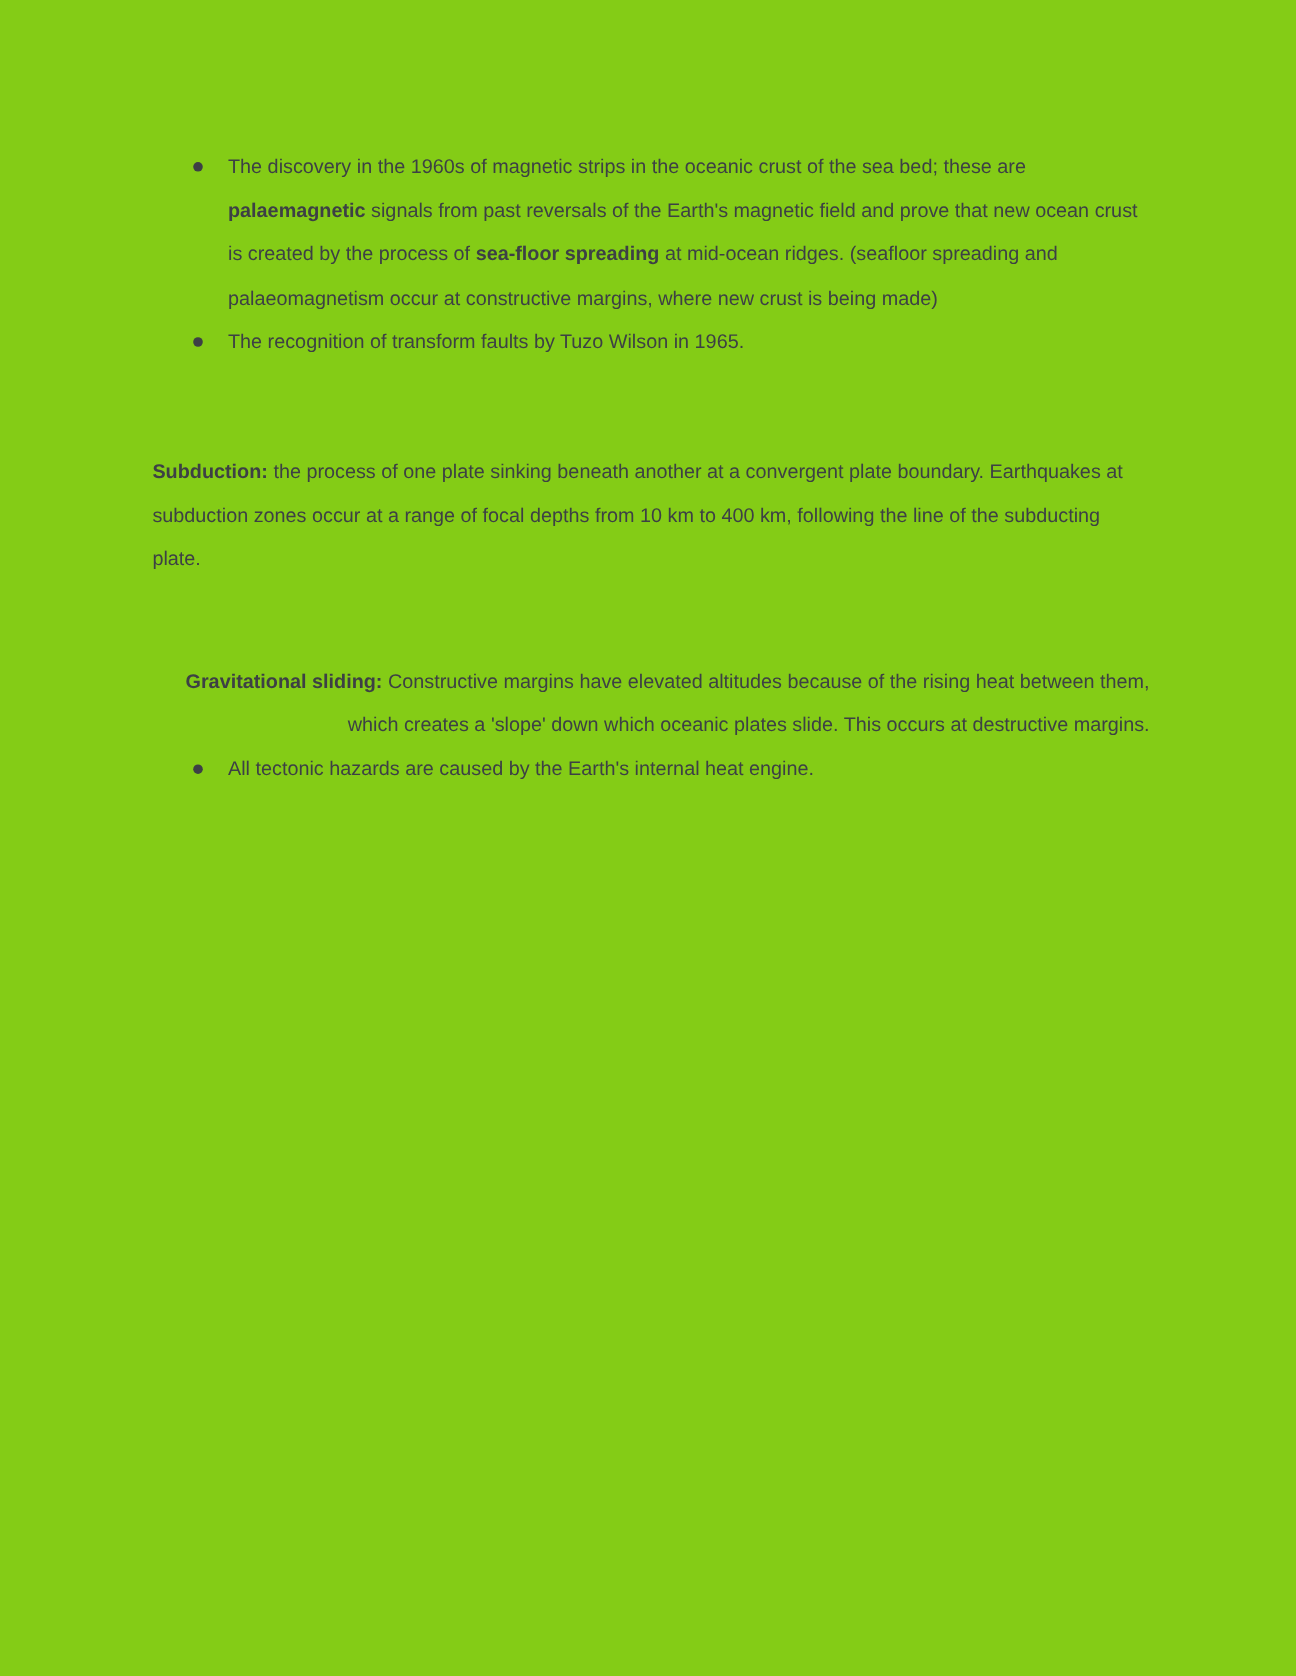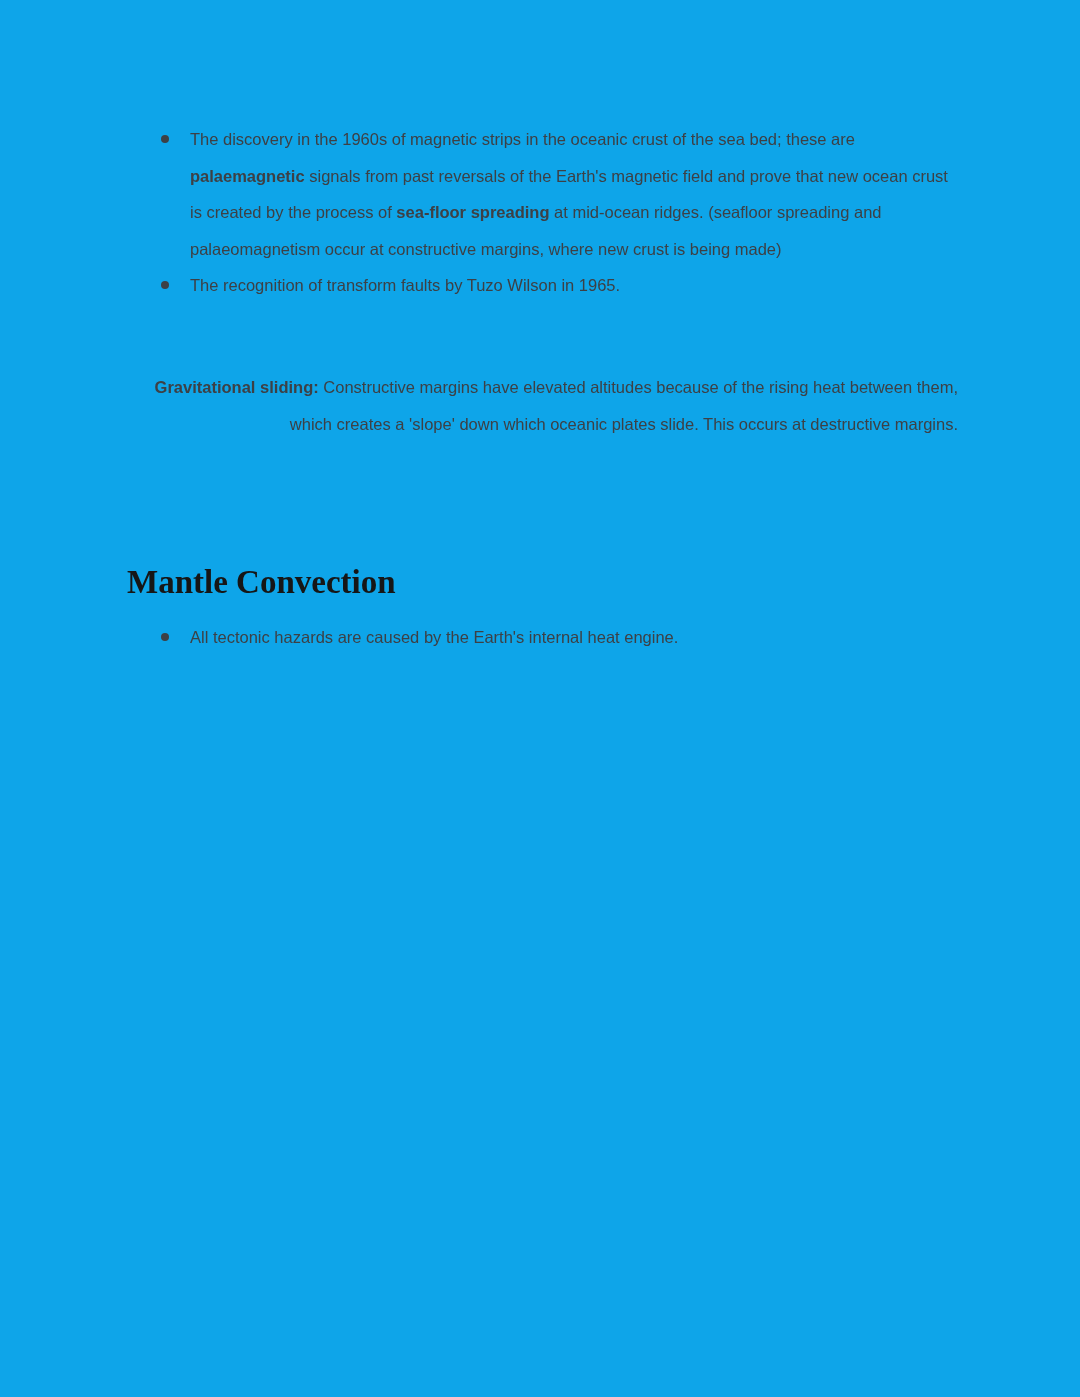--- a/index.html
+++ b/index.html
@@ -4,21 +4,21 @@
 <style>
   html, body {
     margin: 0;
     padding: 0;
     background: #ffffff;
   }
   .page {
     position: relative;
     width: 1080px;
     height: 1397px;
-    background: #0ea5e9;
+    background: #84cc16;
     box-sizing: border-box;
     padding: 121px 122px 0 127px;
     overflow: hidden;
     font-family: "Liberation Sans", "DejaVu Sans", sans-serif;
     font-size: 16.5px;
     line-height: 36.6px;
     color: #3d4045;
   }
   .doc-list {
     margin: 0;
@@ -82,26 +82,26 @@
       <div class="li-text"><span class="run">The discovery in the 1960s of magnetic strips in the oceanic crust of the sea bed; these are </span><b class="run">palaemagnetic</b><span class="run"> signals from past reversals of the Earth's magnetic field and prove that new ocean crust is created by the process of </span><b class="run">sea-floor spreading</b><span class="run"> at mid-ocean ridges. (seafloor spreading and palaeomagnetism occur at constructive margins, where new crust is being made)</span></div>
     </li>
     <li>
       <span class="marker">
           <span class="dot"></span>
         </span>
       <div class="li-text"><span class="run">The recognition of transform faults by Tuzo Wilson in 1965.</span></div>
     </li>
   </ul>
 
+  <p class="para" id="para-subduction"><b class="run">Subduction:</b><span class="run"> the process of one plate sinking beneath another at a convergent plate boundary. Earthquakes at subduction zones occur at a range of focal depths from 10 km to 400 km, following the line of the subducting plate.</span></p>
 
 
   <p class="para" id="para-gravitational"><b class="run">Gravitational sliding:</b><span class="run"> Constructive margins have elevated altitudes because of the rising heat between them, which creates a 'slope' down which oceanic plates slide. This occurs at destructive margins.</span></p>
 
 
-  <h1 class="doc-heading">Mantle Convection</h1>
 
   <ul class="doc-list">
     <li>
       <span class="marker">
           <span class="dot"></span>
         </span>
       <div class="li-text"><span class="run">All tectonic hazards are caused by the Earth's internal heat engine.</span></div>
     </li>
   </ul>
 

